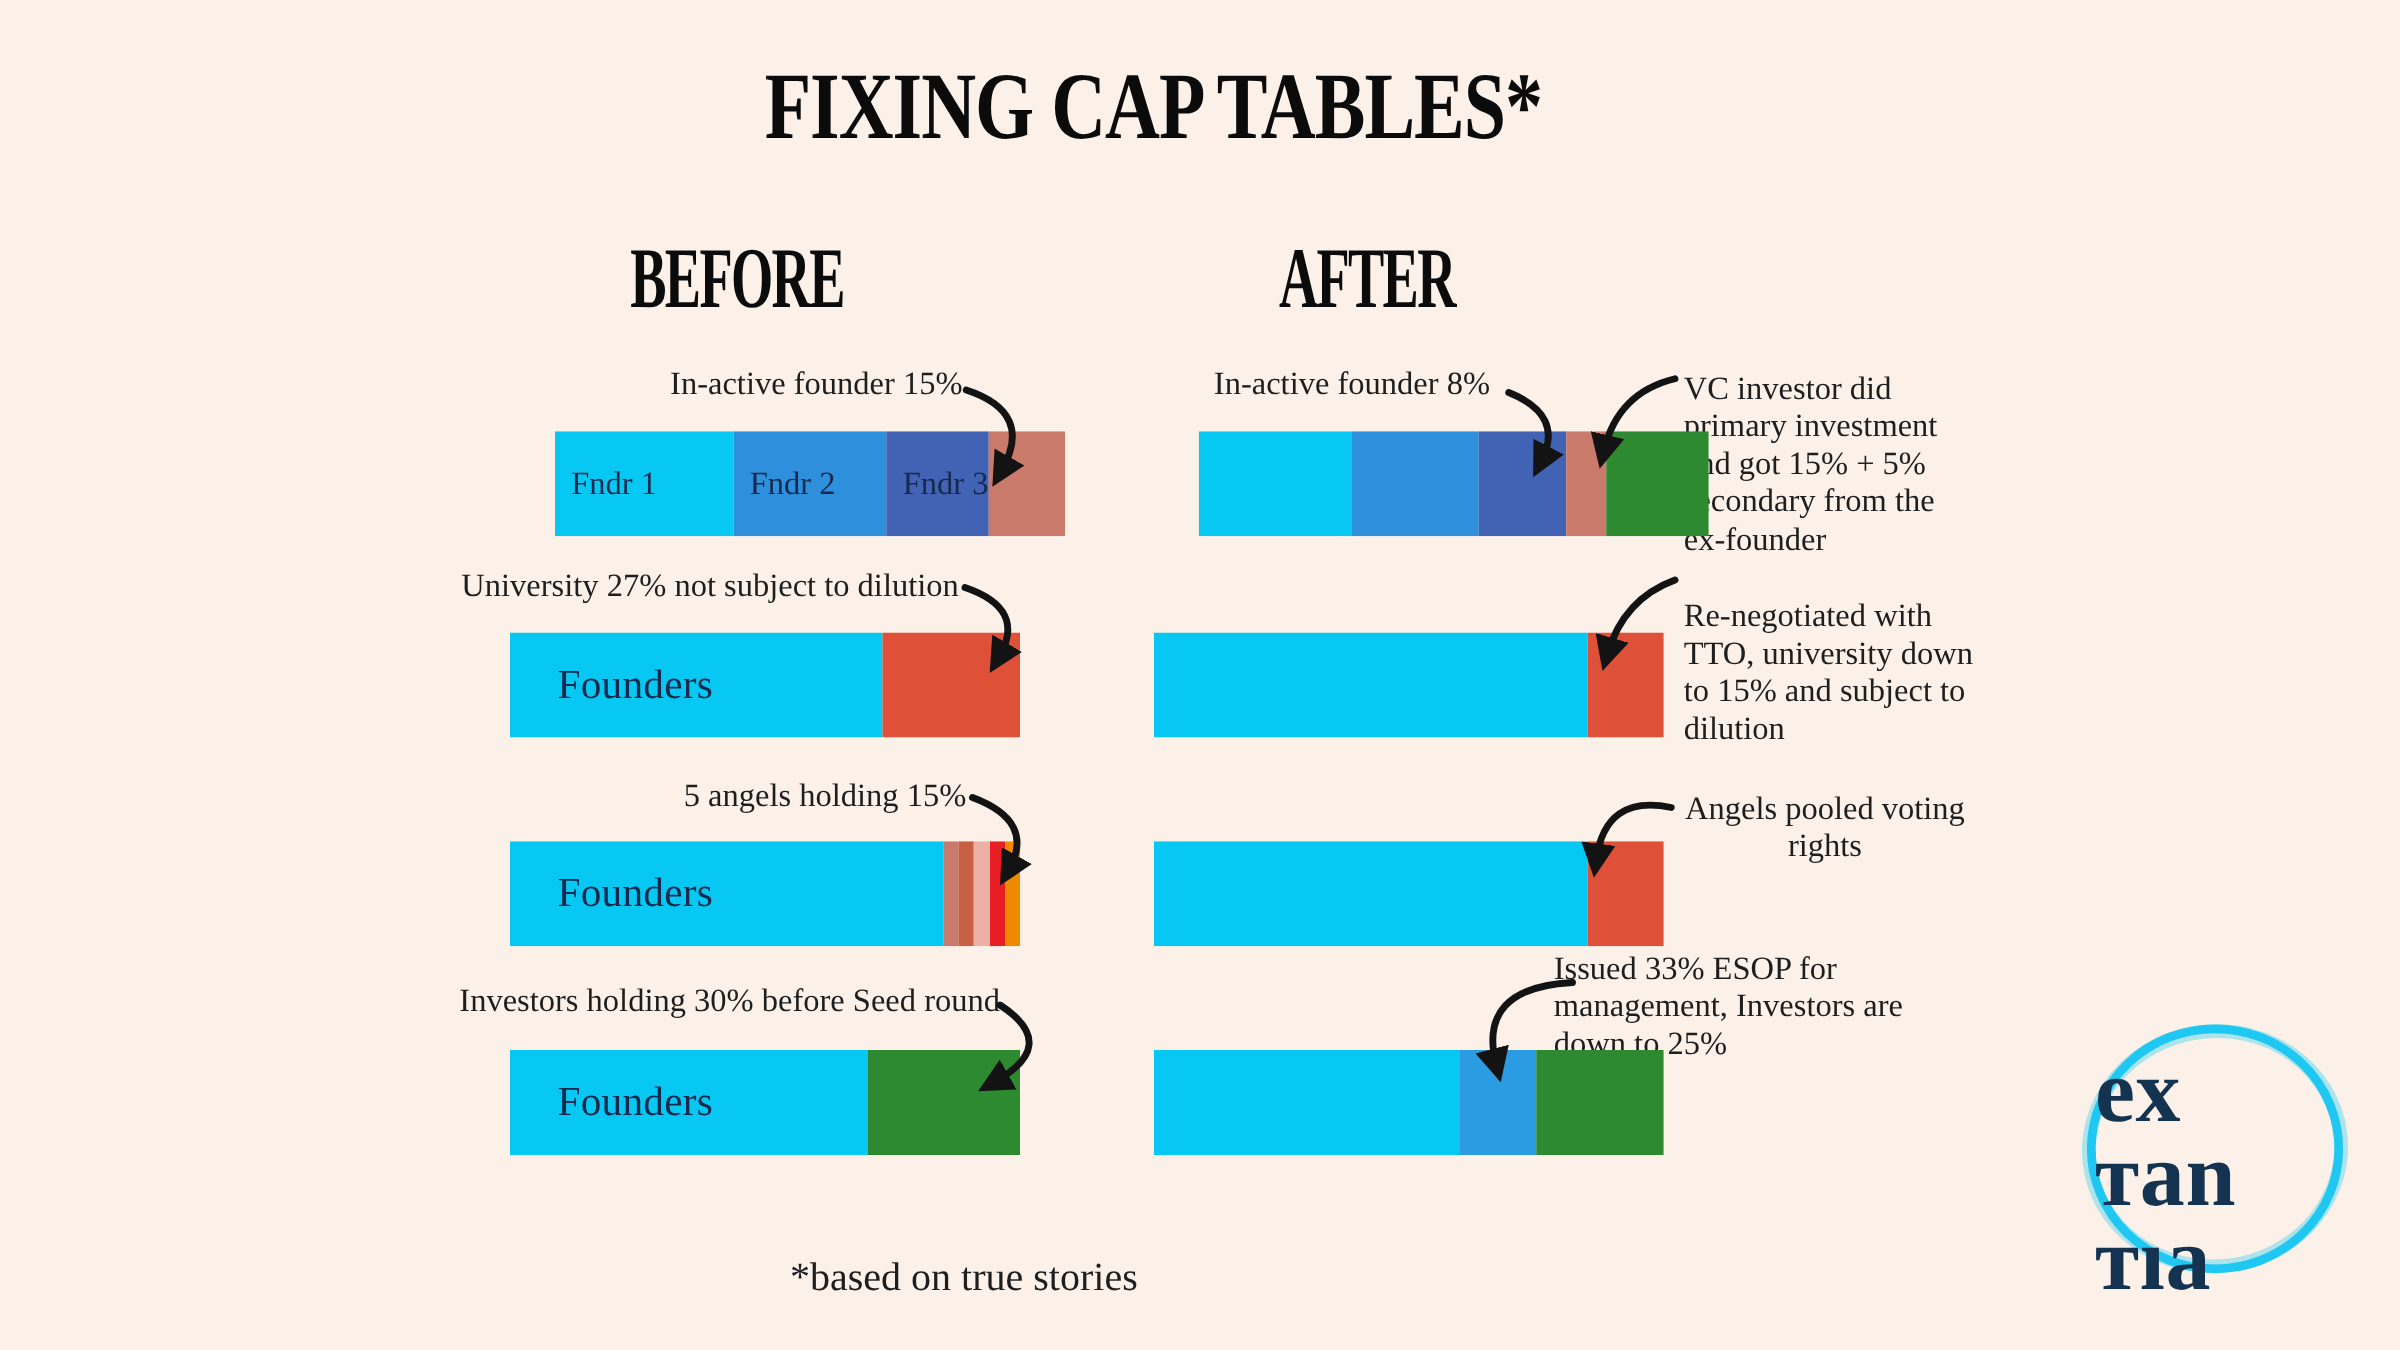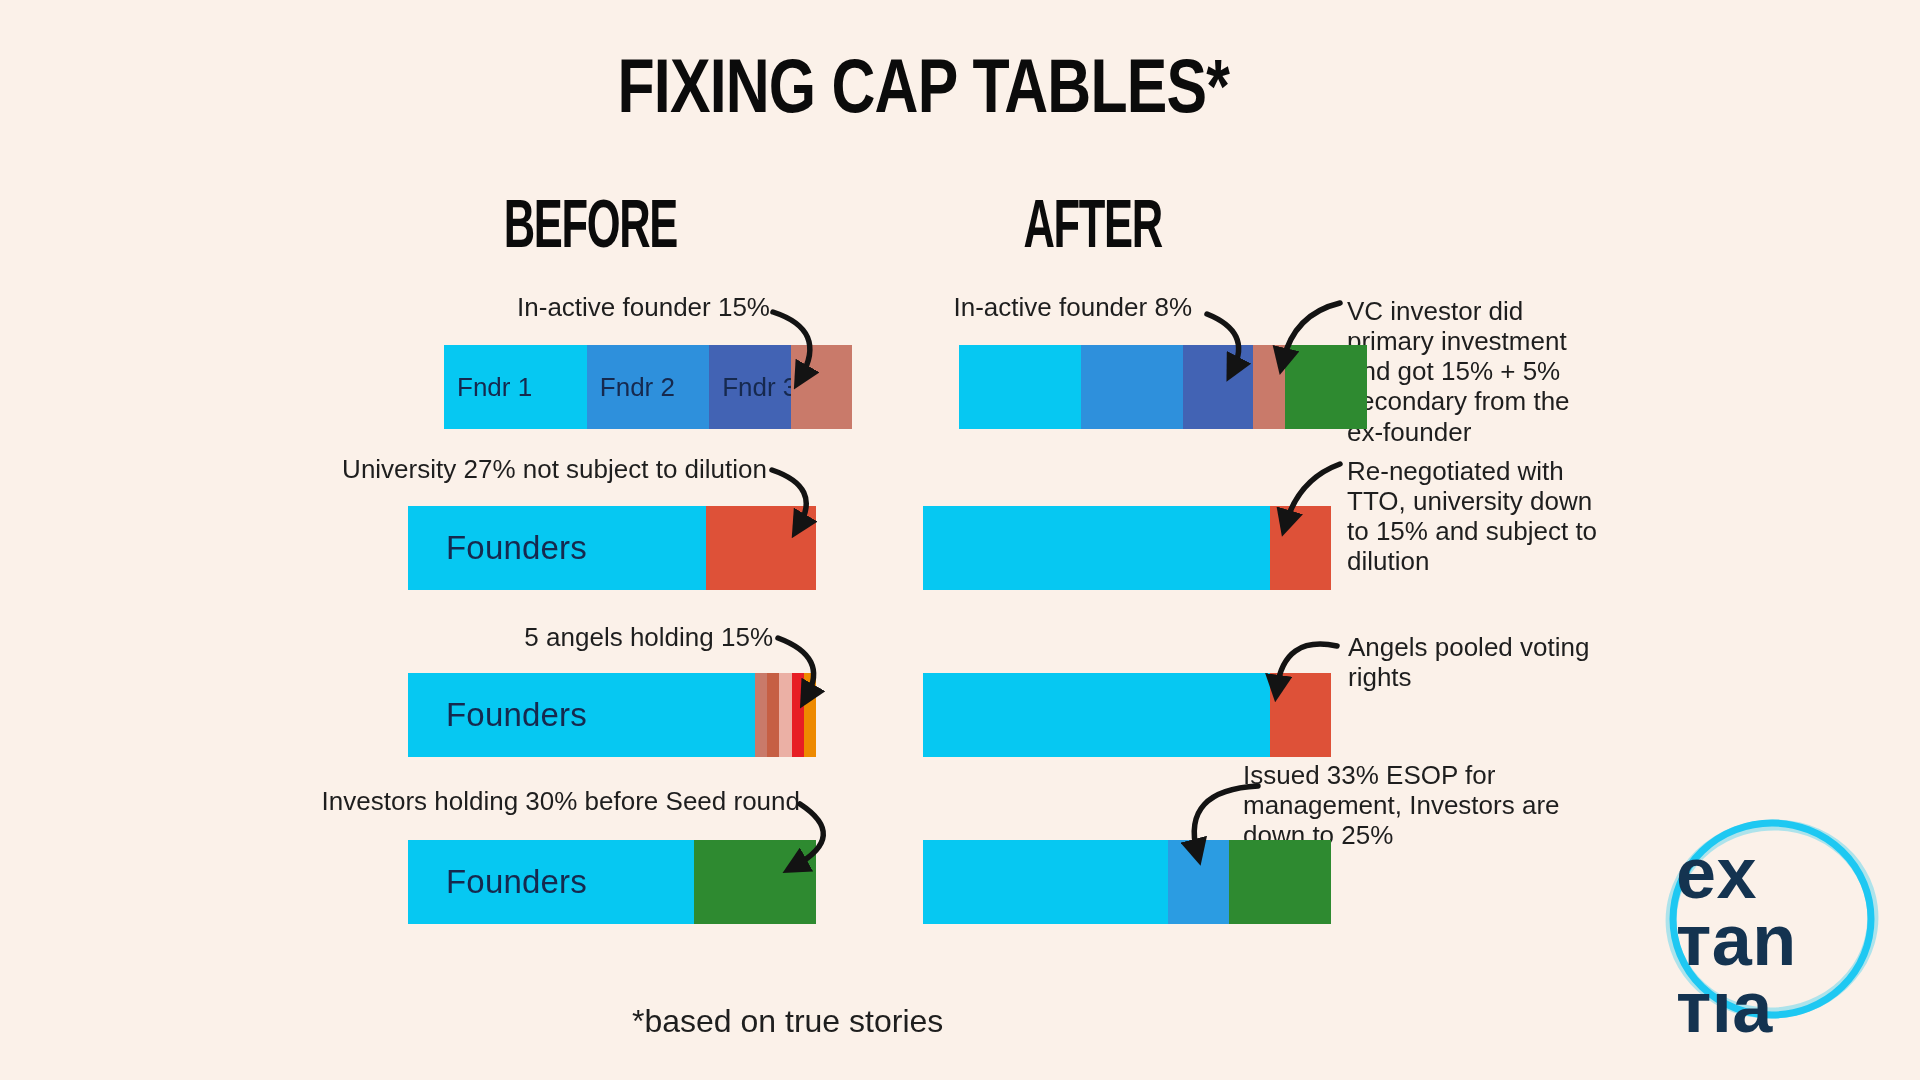--- a/index.html
+++ b/index.html
@@ -1,17 +1,17 @@
 <!DOCTYPE html>
 <html><head>
 <meta charset="utf-8">
 <style>
   html,body{margin:0;padding:0;background:#FBF1E9;}
   .canvas{position:relative;width:1920px;height:1080px;background:#FBF1E9;overflow:hidden;
-          font-family:Liberation Sans, sans-serif;color:#151515;}
+          font-family:Liberation Serif, serif;color:#151515;}
   .title{position:absolute;left:433px;top:42px;width:980px;text-align:center;
          font-size:76px;font-weight:900;color:#0b0b0b;white-space:nowrap;}
   .title span{display:inline-block;transform:scaleX(0.80);letter-spacing:-1px;}
   .col-head{position:absolute;top:186px;width:300px;text-align:center;
             font-size:64px;font-weight:900;color:#0b0b0b;white-space:nowrap;}
   .col-head span{display:inline-block;transform:scaleX(0.68) scaleY(1.08);letter-spacing:-2px;}
   #head-before{left:440px;}
   #head-after{left:943px;}
   .bar{position:absolute;width:408px;height:84px;display:flex;overflow:hidden;}
   .bar .seg{height:100%;display:flex;align-items:center;}
@@ -41,26 +41,26 @@
   <div class="col-head" id="head-after"><span>AFTER</span></div>
 
   <div class="note single" style="right:1150px;top:292px;">In-active founder 15%</div>
   <div class="note single" style="right:728px;top:292px;">In-active founder 8%</div>
   <div class="note" style="left:1347px;top:296px;">VC investor did
 primary investment
 and got 15% + 5%
 secondary from the
 ex-founder</div>
   <div class="note single" style="right:1153px;top:454px;">University 27% not subject to dilution</div>
-  <div class="note" style="left:1347px;top:456px;">Re-negotiated with
+  <div class="note" style="left:1347px;top:478px;">Re-negotiated with
 TTO, university down
 to 15% and subject to
 dilution</div>
   <div class="note single" style="right:1147px;top:622px;">5 angels holding 15%</div>
-  <div class="note" style="left:1348px;top:632px;">Angels pooled voting
+  <div class="note" style="left:1348px;top:632px;text-align:center;">Angels pooled voting
 rights</div>
   <div class="note single" style="right:1120px;top:786px;">Investors holding 30% before Seed round</div>
   <div class="note" style="left:1243px;top:760px;">Issued 33% ESOP for
 management, Investors are
 down to 25%</div>
 
   <div class="bar b-col r1 founder-row">
       <div class="seg" style="width: 35%; background: rgb(6, 200, 242);">
         <span class="seg-label">Fndr 1</span>
       </div>

